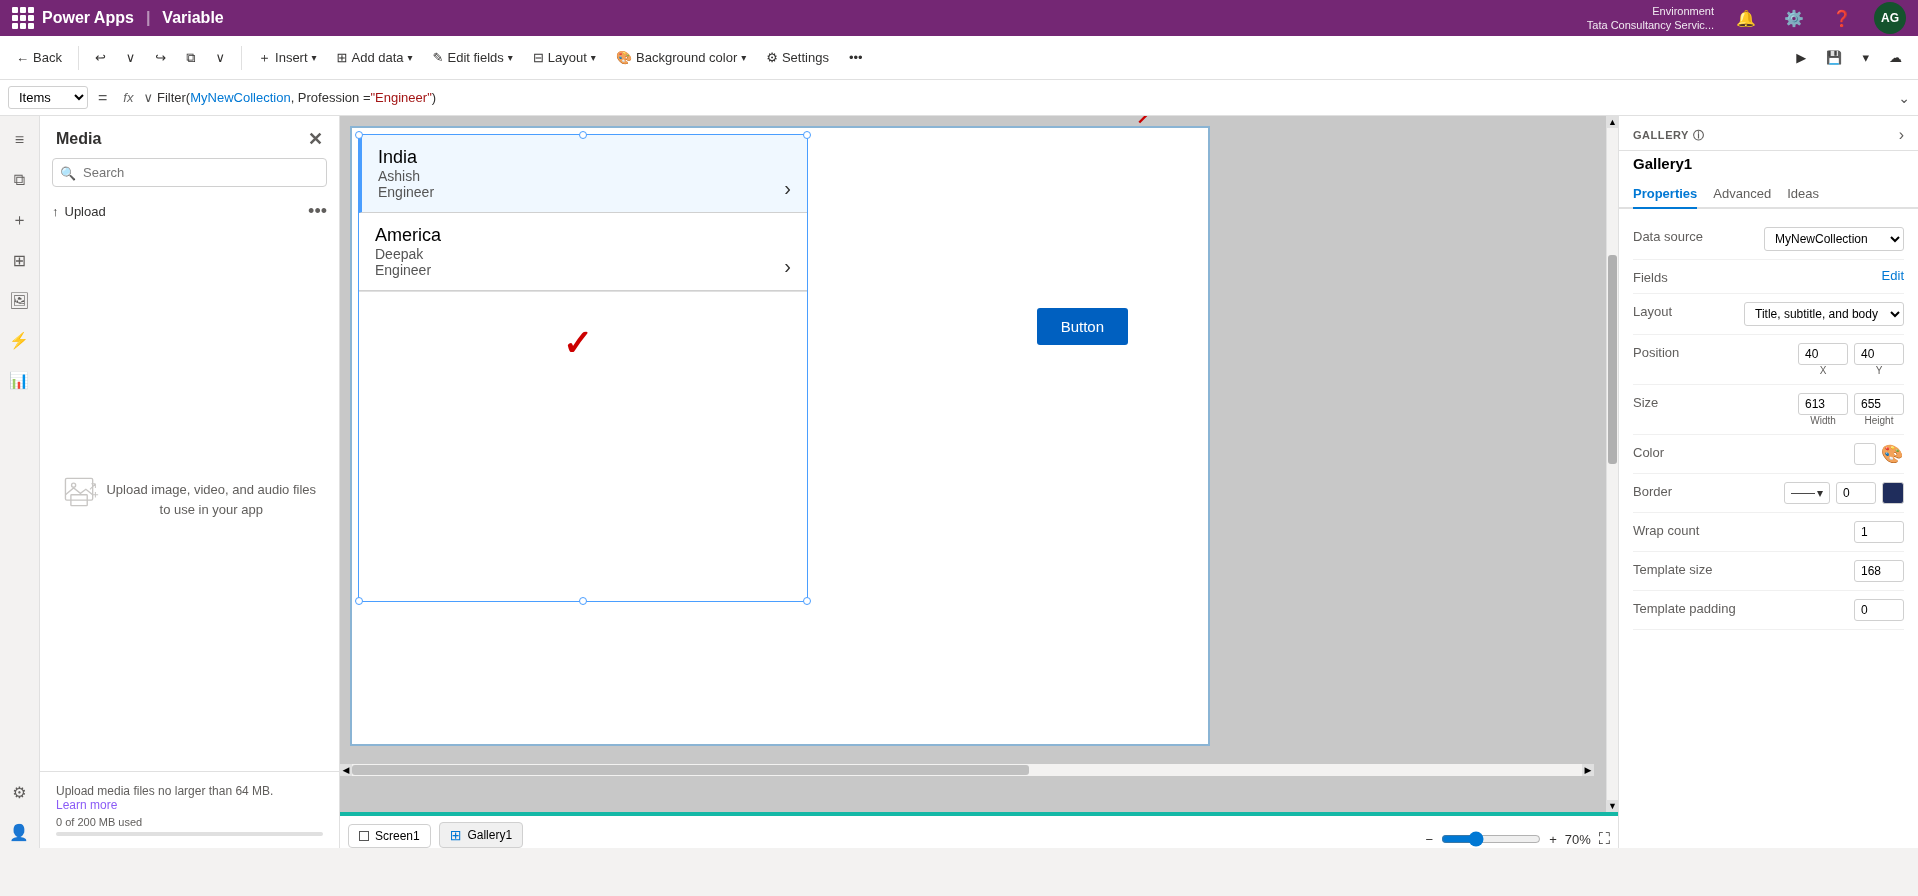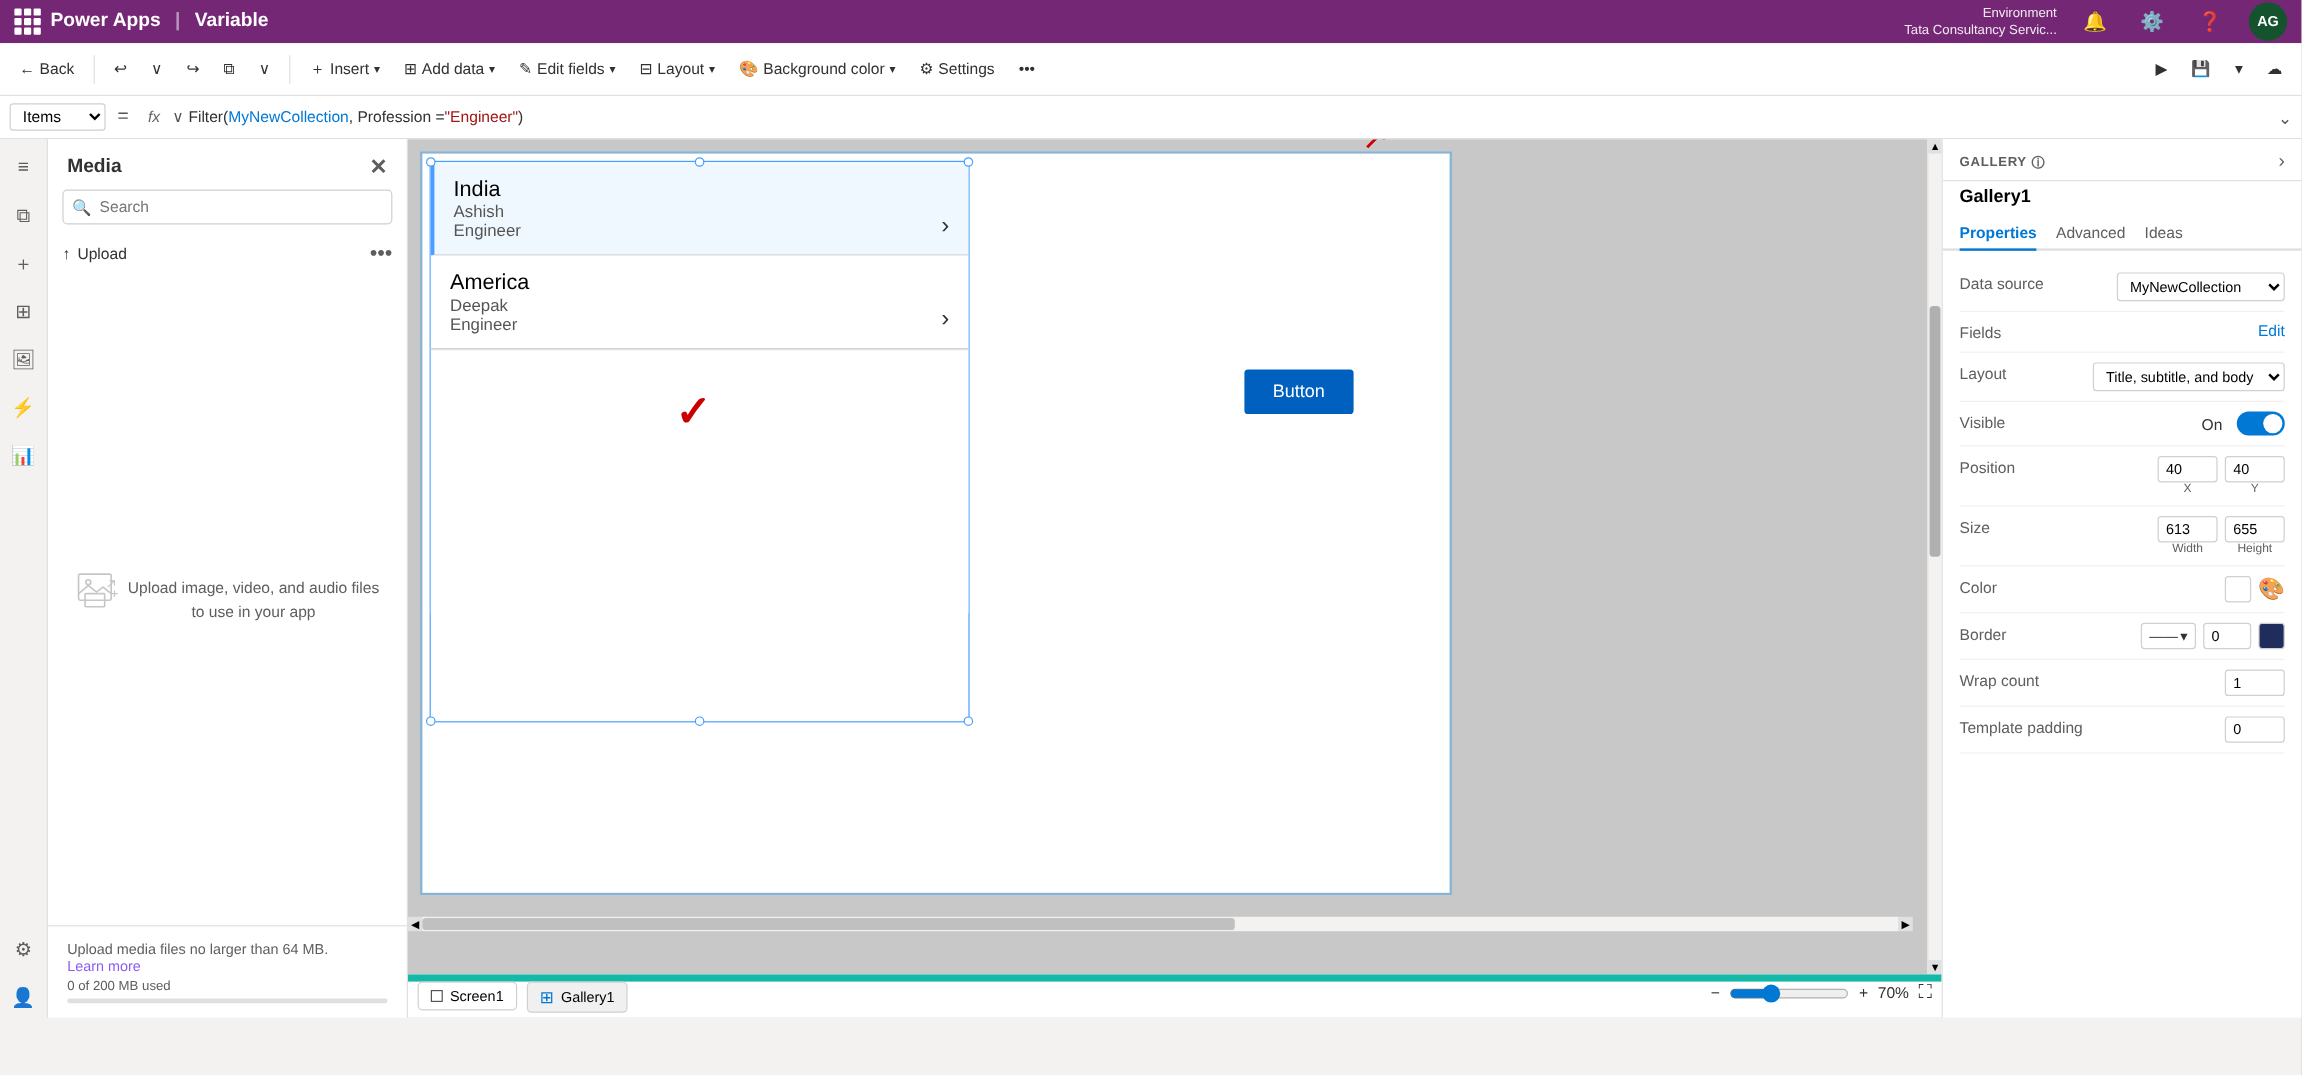--- a/index.html
+++ b/index.html
@@ -211,22 +211,22 @@
       border-radius: 3px;
       cursor: pointer;
     }
 
     
     .canvas-bottom-bar {
       position: absolute;
       bottom: 0; left: 0; right: 0;
       height: 36px;
       background: white;
-      border-top: 6px solid #14b8a6;
-      display: flex; align-items: flex-start;
+      border-top: 4px solid #14b8a6;
+      display: flex; align-items: flex-end;
       padding: 0 8px; gap: 8px;
     }
     .screen-tab {
       display: flex; align-items: center; gap: 6px;
       padding: 4px 10px;
       border: 1px solid #d0d0d0;
       border-radius: 4px;
       font-size: 12px; cursor: pointer;
       background: white;
     }
@@ -599,29 +599,20 @@
 
       <div class="panel-row">
         <span class="panel-row-label">Layout</span>
         <div class="panel-row-value">
           <select class="panel-select" style="min-width:160px;">
             <option>Title, subtitle, and body</option>
           </select>
         </div>
       </div>
 
-      <div class="panel-row">
-        <span class="panel-row-label">Visible</span>
-        <div class="panel-row-value">
-          <span style="font-size:13px; margin-right:6px;">On</span>
-          <div class="toggle">
-            <div class="toggle-knob"></div>
-          </div>
-        </div>
-      </div>
 
       <div class="panel-row">
         <span class="panel-row-label">Position</span>
         <div class="panel-row-value">
           <div class="pos-inputs">
             <div>
               <input class="pos-input" type="text" value="40" style="">
               <div class="pos-label">X</div>
             </div>
             <div>
@@ -670,20 +661,26 @@
         </div>
       </div>
 
       <div class="panel-row">
         <span class="panel-row-label">Wrap count</span>
         <div class="panel-row-value">
           <input class="pos-input" type="text" value="1" style="">
         </div>
       </div>
 
+      <div class="panel-row">
+        <span class="panel-row-label">Template size</span>
+        <div class="panel-row-value">
+          <input class="pos-input" type="text" value="168" style="">
+        </div>
+      </div>
 
       <div class="panel-row">
         <span class="panel-row-label">Template padding</span>
         <div class="panel-row-value">
           <input class="pos-input" type="text" value="0" style="">
         </div>
       </div>
 
     </div>
   </div>

